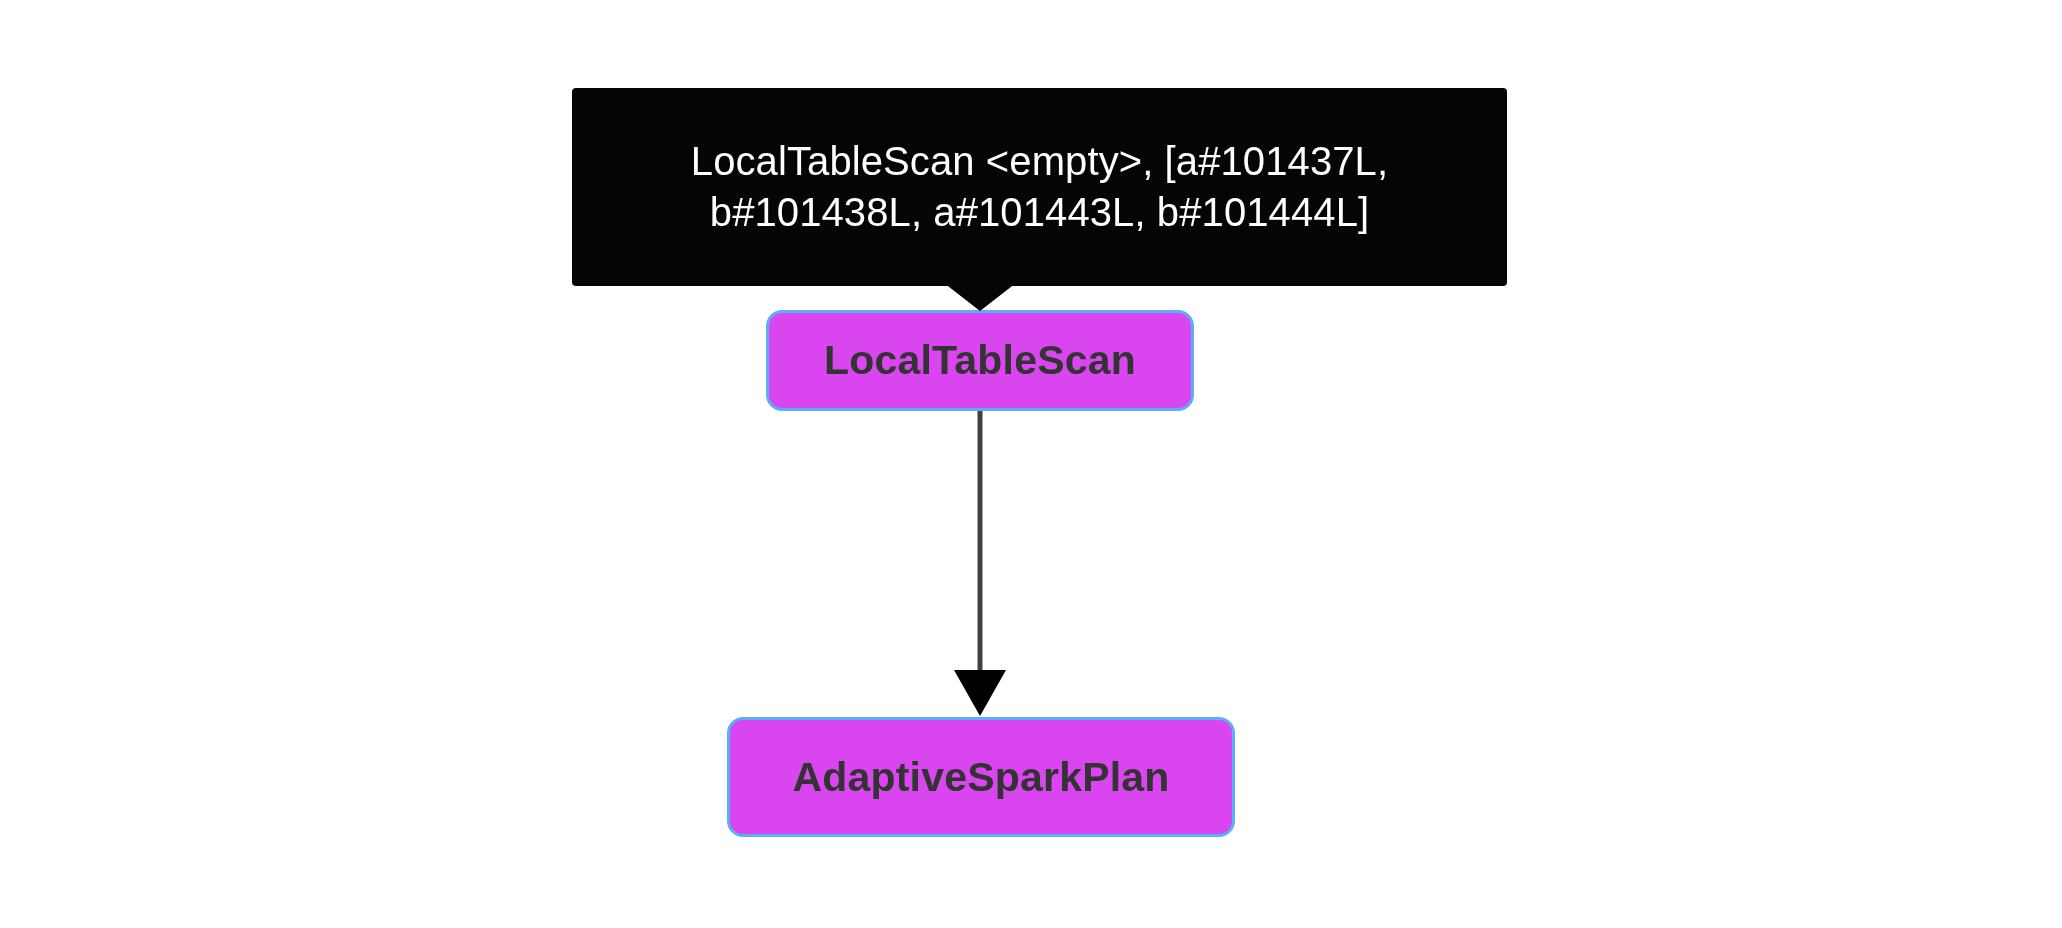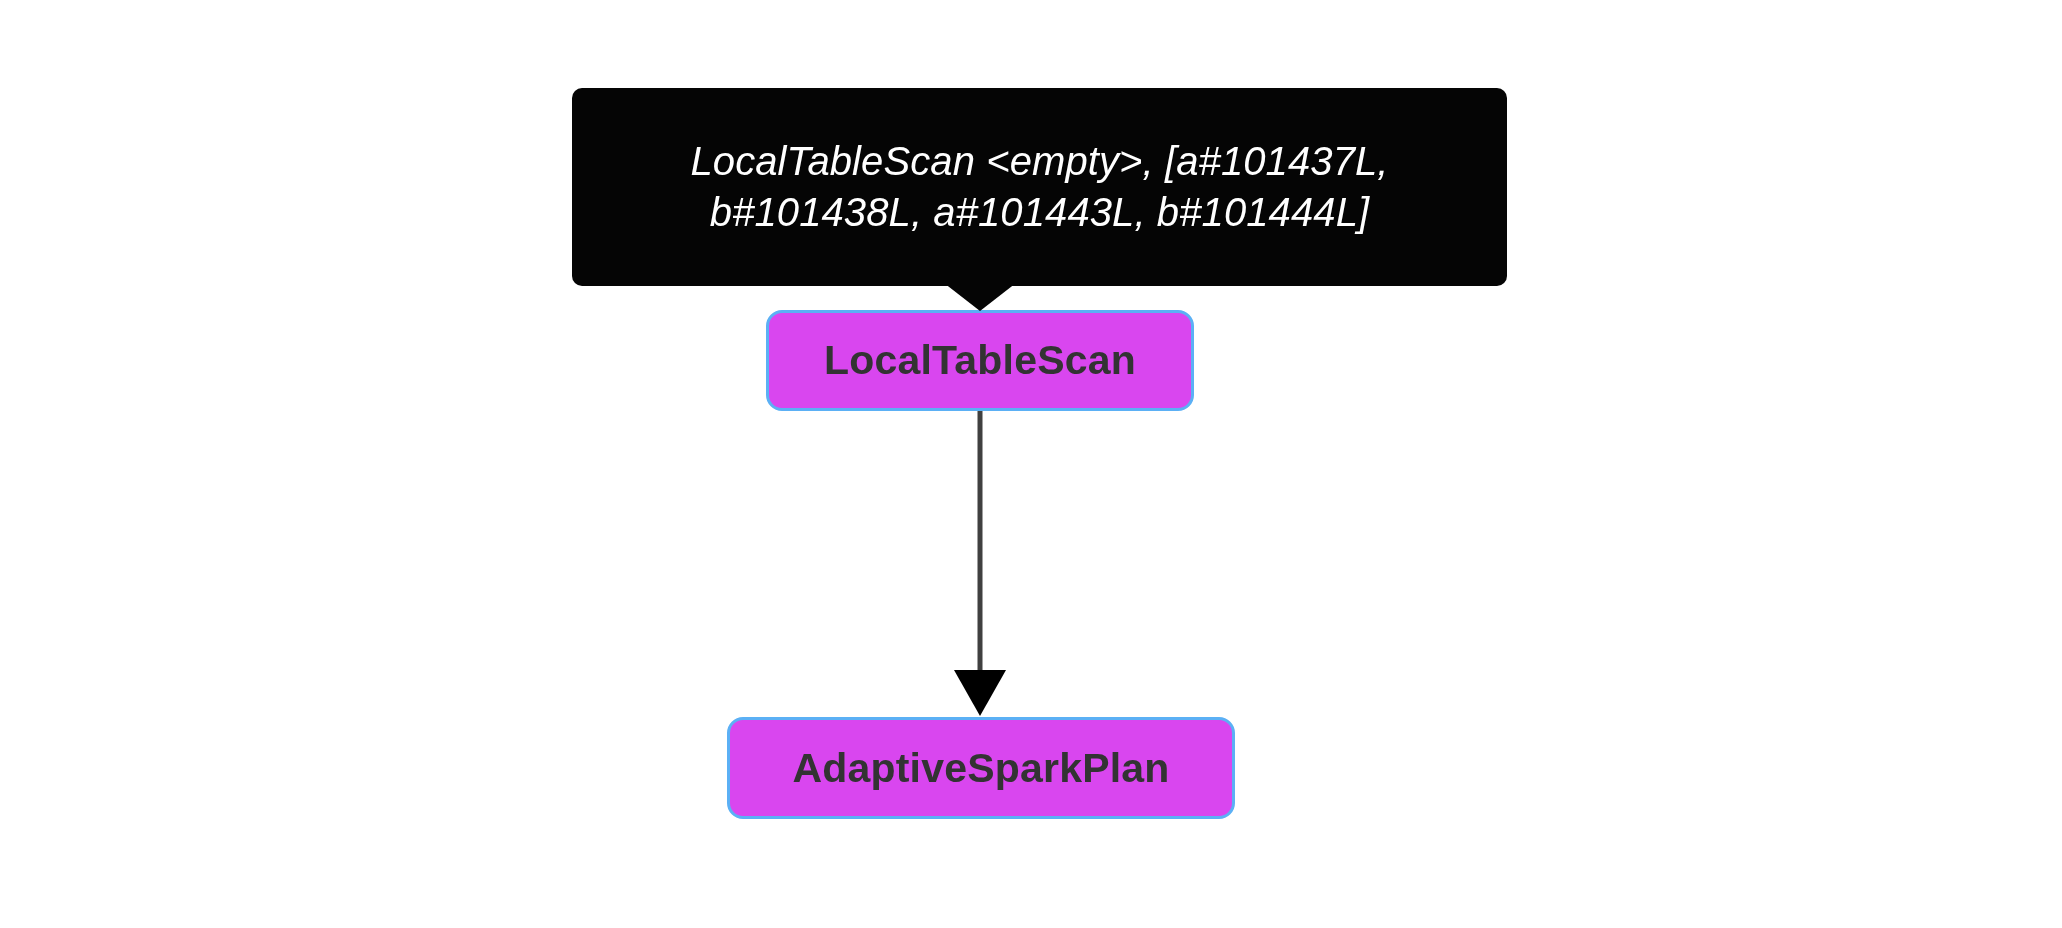--- a/index.html
+++ b/index.html
@@ -22,27 +22,26 @@
   }
 
   
   .tooltip {
     position: absolute;
     left: 572px;
     top: 88px;
     width: 935px;
     height: 198px;
     background: #050505;
-    border-radius: 10px;
+    border-radius: 4px;
     box-sizing: border-box;
     display: flex;
     align-items: center;
     justify-content: center;
     z-index: 5;
-    font-style: italic;
   }
   .tooltip-text {
     color: #ffffff;
     font-size: 40px;
     line-height: 1.28;
     text-align: center;
     letter-spacing: 0.1px;
     padding: 0 44px;
     white-space: pre-line;
     font-weight: 400;
@@ -82,21 +81,21 @@
   #node-localtablescan {
     left: 766px;
     top: 310px;
     width: 428px;
     height: 101px;
   }
   #node-adaptivesparkplan {
     left: 727px;
     top: 717px;
     width: 508px;
-    height: 102px;
+    height: 120px;
   }
 
   
   .edge-svg {
     position: absolute;
     left: 0;
     top: 0;
     width: 2062px;
     height: 928px;
     z-index: 2;

